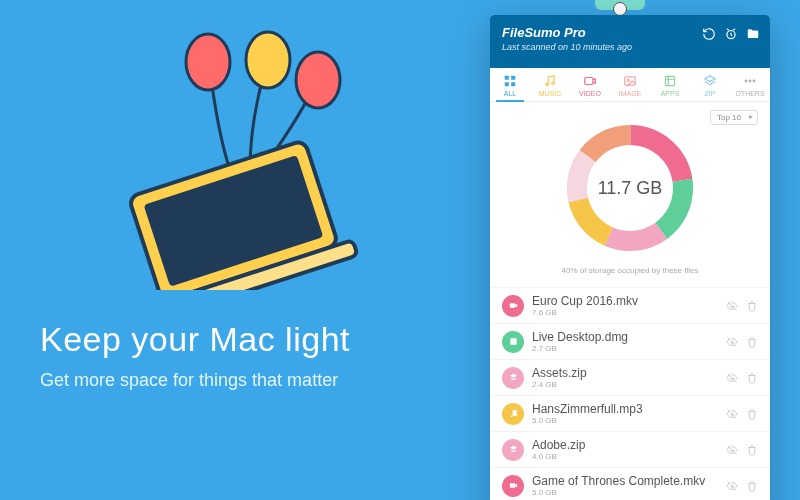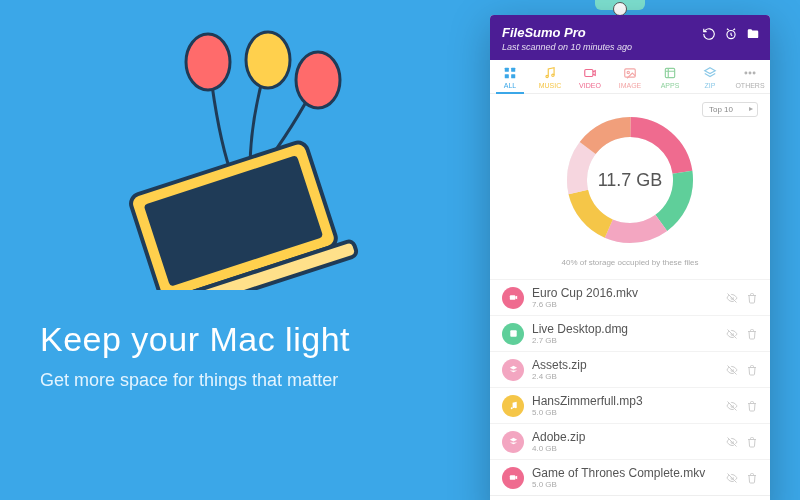--- a/index.html
+++ b/index.html
@@ -8,40 +8,40 @@
 .canvas { width: 800px; height: 500px; position: relative; }
 
 
 .left-panel { position: absolute; left: 0; top: 0; width: 480px; height: 500px; }
 .illustration { position: absolute; left: 60px; top: 30px; width: 360px; height: 260px; }
 .headline { position: absolute; left: 40px; top: 320px; color: #fff; font-size: 34px; font-weight: 300; letter-spacing: 0.5px; }
 .subhead { position: absolute; left: 40px; top: 370px; color: #e3f4ff; font-size: 18px; font-weight: 300; }
 
 
 .app { position: absolute; right: 30px; top: 15px; width: 280px; background: #fff; border-radius: 4px; box-shadow: 0 10px 40px rgba(0,0,0,0.25); overflow: hidden; }
-.app-header { background: #4c1d95; padding: 10px 12px 8px; color: #fff; position: relative; }
+.app-header { background: #0369a1; padding: 10px 12px 16px; color: #fff; position: relative; }
 .app-title { font-size: 13px; font-weight: 600; font-style: italic;}
 .app-sub { font-size: 9px; font-style: italic; opacity: 0.85; margin-top: 2px; }
 .app-hdr-icons { position: absolute; right: 10px; top: 12px; display: flex; gap: 8px; }
 .app-hdr-icons span { width: 14px; height: 14px; display: inline-flex; align-items: center; justify-content: center; }
 
 .tabs { display: flex; background: #fff; border-bottom: 1px solid #eee; }
 .tab { flex: 1; text-align: center; padding: 6px 0 4px; font-size: 7px; color: #999; cursor: pointer; position: relative; }
 .tab .tab-ico { display: block; width: 14px; height: 14px; margin: 0 auto 2px; }
 .tab.active { color: #3ba7e8; }
 .tab.active::after { content: ""; position: absolute; left: 6px; right: 6px; bottom: -1px; height: 2px; background: #3ba7e8; }
 .tab.music { color: #f5c648; }
 .tab.video { color: #ef6b8f; }
 .tab.image { color: #f3a6a6; }
 .tab.apps  { color: #8fd19e; }
 .tab.zip   { color: #8cc9e8; }
 .tab.others{ color: #b0b0b0; }
 
 .chart-area { padding: 8px 12px 4px; position: relative; }
-.top-select { position: absolute; right: 12px; top: 8px; font-size: 8px; border: 1px solid #ddd; border-radius: 3px; padding: 2px 24px 2px 6px; color: #888; background: #fff; }
+.top-select { position: absolute; right: 12px; top: 8px; font-size: 8px; border: 1px solid #ddd; border-radius: 3px; padding: 2px 16px 2px 6px; color: #888; background: #fff; }
 .top-select::after { content: "▸"; position: absolute; right: 4px; top: 1px; font-size: 8px; color: #aaa; }
 .donut-wrap { width: 140px; height: 140px; margin: 8px auto 4px; position: relative; }
 .donut-center { position: absolute; inset: 0; display: flex; align-items: center; justify-content: center; font-size: 18px; color: #555; font-weight: 400; }
 .storage-caption { text-align: center; font-size: 8px; color: #aaa; padding: 4px 0 8px; }
 
 .file-list { }
 .file-row { display: flex; align-items: center; padding: 6px 12px; border-top: 1px solid #f2f2f2; gap: 8px; }
 .file-ico { width: 22px; height: 22px; border-radius: 50%; display: flex; align-items: center; justify-content: center; flex-shrink: 0; }
 .file-ico svg { width: 11px; height: 11px; }
 .file-meta { flex: 1; min-width: 0; }

